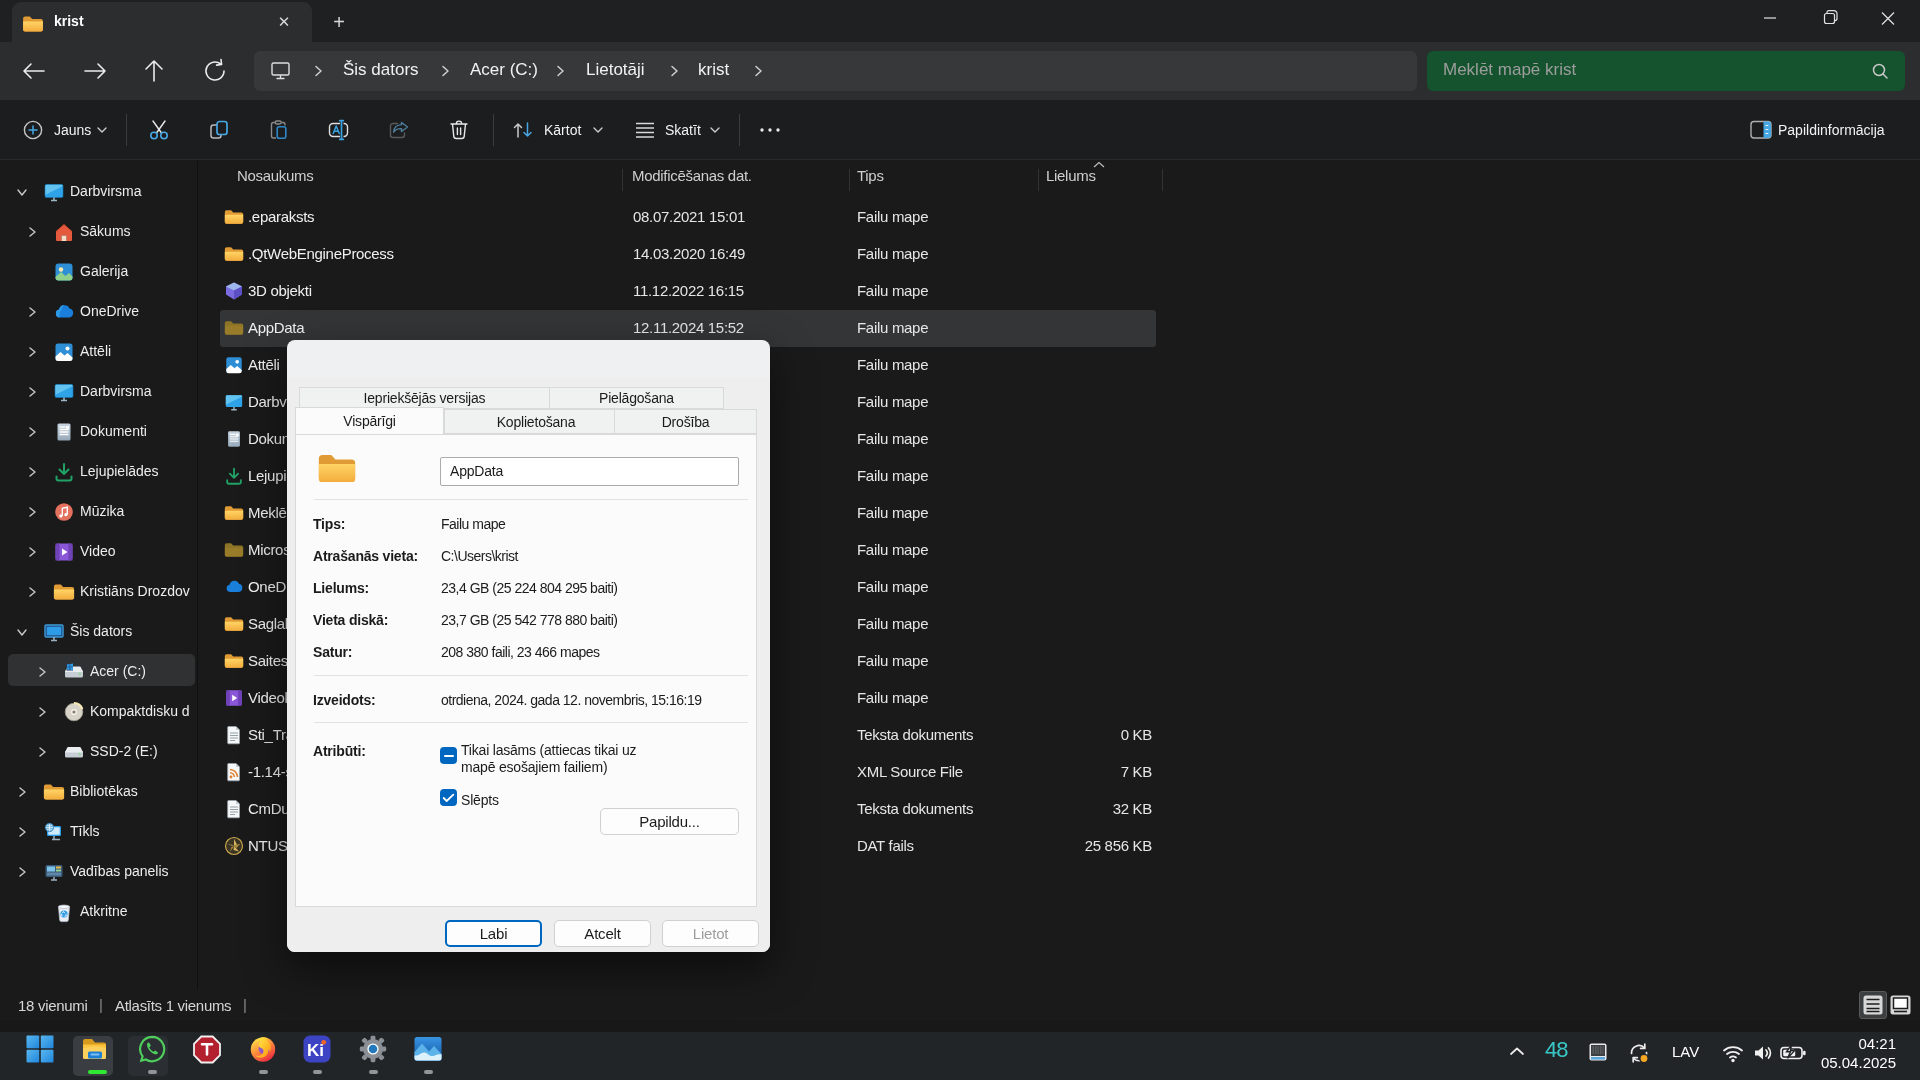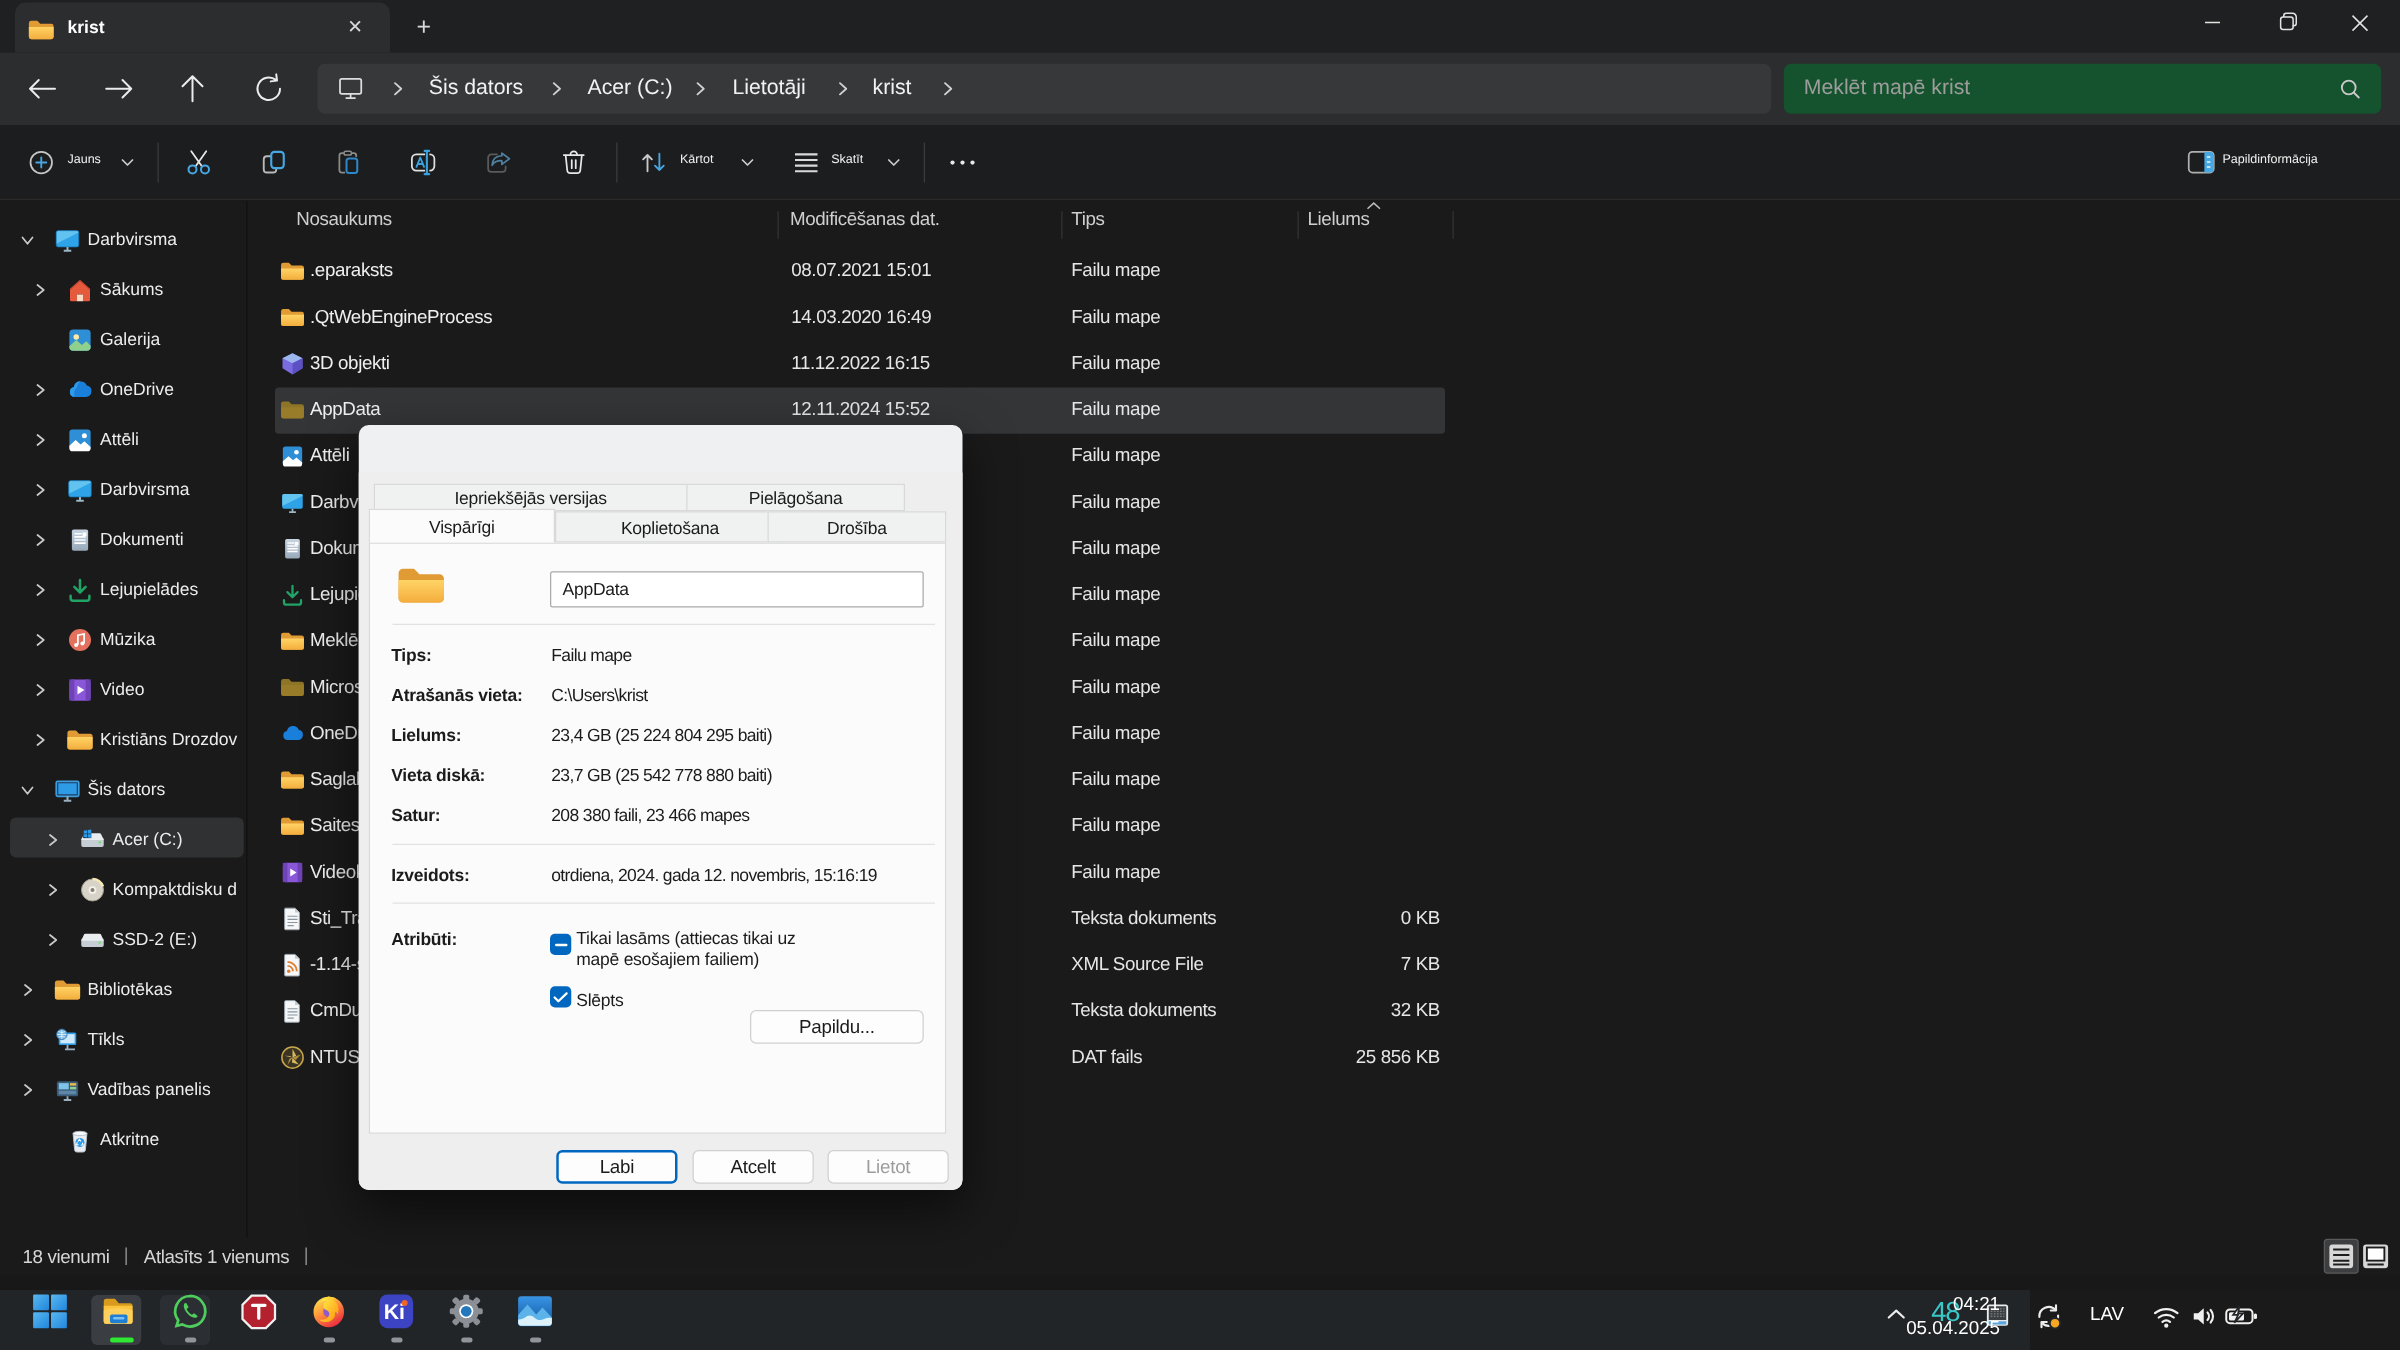--- a/index.html
+++ b/index.html
@@ -20,21 +20,21 @@
 .navglyph { top:13px; width:36px; height:32px; }
 #addrbar { left:254px; top:9px; width:1163px; height:40px; background:#36383a; border-radius:6px; }
 #searchbar { left:1427px; top:9px; width:478px; height:40px; background:#14532d; border-radius:6px; }
 .crumb { position:absolute; top:9px; font-size:17px; color:#f2f2f2; white-space:nowrap; }
 .cchev { position:absolute; top:13px; color:#d0d0d0; }
 #searchbar .ph { position:absolute; left:16px; top:9px; font-size:17px; color:#9d9d9d; }
 
 #cmdbar { left:0; top:100px; width:1920px; height:60px; background:#1c1d1e; border-bottom:1px solid #2a2a2a;}
 .csep { position:absolute; top:14px; width:1px; height:32px; background:#3c3c3c; }
 .cicon { position:absolute; top:18px; width:24px; height:24px; }
-.clabel { position:absolute; top:22px; font-size:10px; color:#f2f2f2; }
+.clabel { position:absolute; top:22px; font-size:14px; color:#f2f2f2; }
 .cchevron { position:absolute; top:25px; }
 
 
 #body { left:0; top:161px; width:1920px; height:829px; background:#1a1a1a; }
 #sidebar { left:0; top:0; width:198px; height:829px; }
 .srow { position:absolute; left:0; width:198px; height:40px; }
 .srow .sch { position:absolute; top:14px; }
 .srow .sic { position:absolute; top:9px; width:22px; height:22px; }
 .srow .stx { position:absolute; top:11px; font-size:14px; color:#ededed; white-space:nowrap; }
 #sideSel { left:8px; width:187px; height:32px; background:#2f3132; border-radius:5px; }
@@ -63,21 +63,21 @@
 #tabactive { position:absolute; left:8px; top:67px; width:149px; height:27px; background:#fbfbfb;
   border:1px solid #d9d9d9; border-bottom:none; text-align:center; line-height:26px; z-index:3; }
 #dpage { position:absolute; left:8px; top:94px; width:462px; height:473px; background:#fbfbfb; border:1px solid #d9d9d9; }
 .dlabel { position:absolute; left:26px; white-space:nowrap;font-weight:bold; }
 .dvalue { position:absolute; left:154px; white-space:nowrap; letter-spacing:-0.5px; }
 .dsep { position:absolute; left:27px; width:434px; height:1px; background:#e2e2e2; }
 .dbtn { position:absolute; width:97px; height:27px; background:#fdfdfd; border:1px solid #d0d0d0;
   border-radius:5px; text-align:center; line-height:25px; font-size:15px; }
 
 
-#taskbar { left:0; top:1032px; width:1624px; height:48px; background:#222528; }
+#taskbar { left:0; top:1032px; width:1920px; height:48px; background:#222528; }
 .tbtn { position:absolute; top:4px; width:40px; height:40px; border-radius:5px; }
 .tbicon { position:absolute; left:0; top:0; width:30px; height:30px; }
 #clock { position:absolute; right:24px; top:2px; text-align:right; font-size:15px; color:#fff; line-height:19px; }
 </style>
 </head>
 <body>
 <div id="screen">
 
   <svg width="0" height="0" style="position:absolute">
     <defs>

